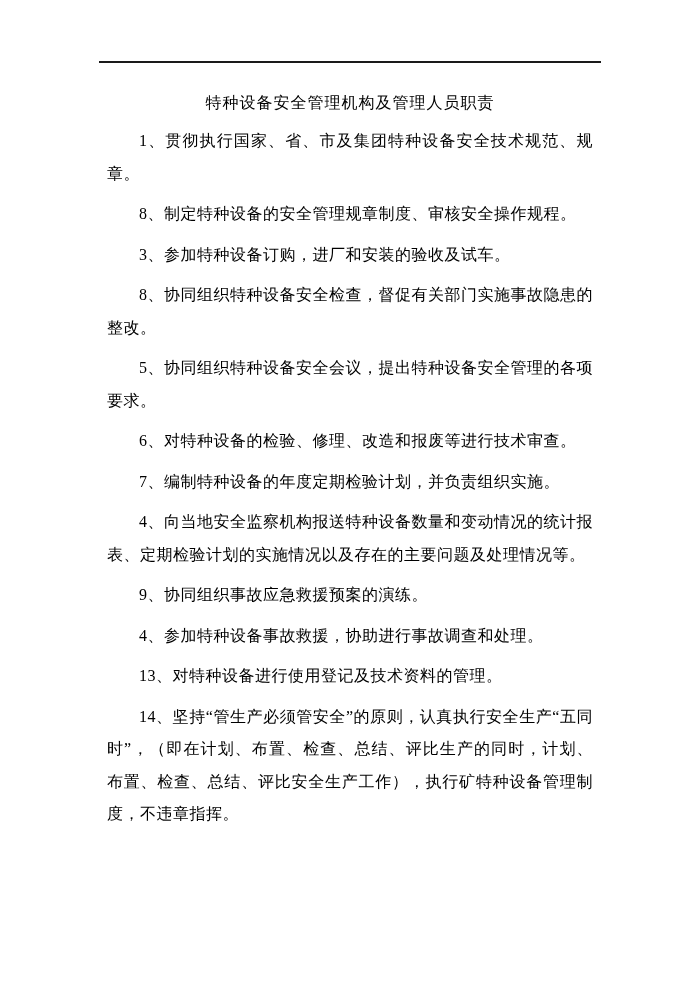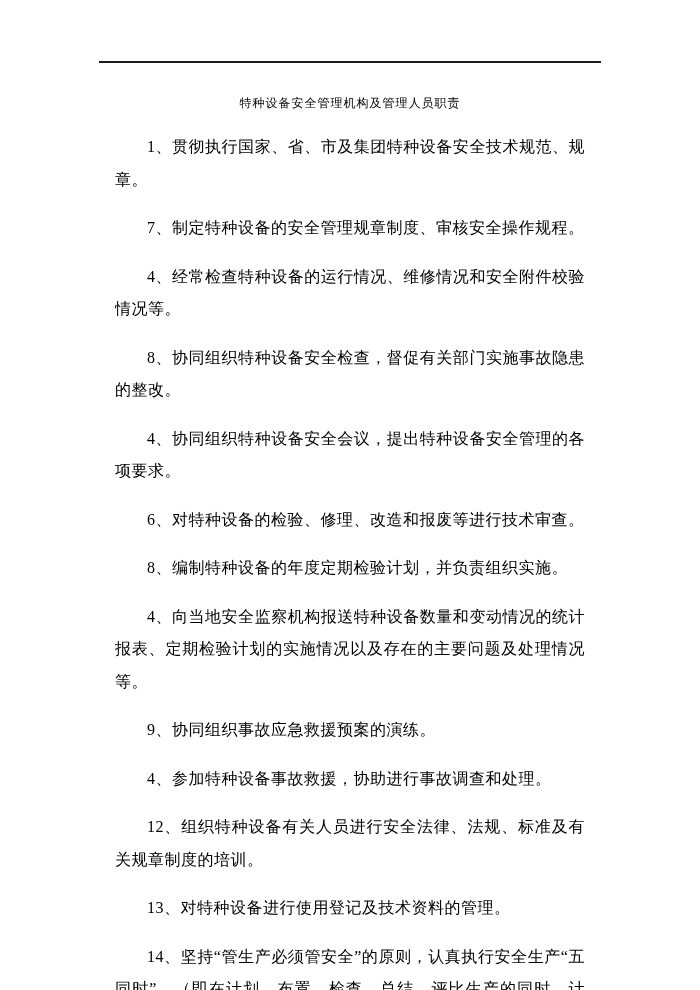--- a/index.html
+++ b/index.html
@@ -21,48 +21,47 @@
     padding: 0 99px;
   }
   .header-rule {
     margin-top: 61px;
     border-top: 2px solid #1a1a1a;
     height: 0;
   }
   .doc-title {
     margin: 28px 0 10px 0;
     text-align: center;
-    font-size: 12px;
+    font-size: 16px;
     font-weight: normal;
     letter-spacing: 1px;
     line-height: 24px;
   }
   .paragraphs p {
-    margin: 16px;
+    margin: 8px;
     font-size: 16px;
     letter-spacing: 0.5px;
     line-height: 32.5px;
     text-indent: 2em;
     text-align: justify;
   }
 </style>
 </head>
 <body>
 
 <div class="page">
   <div class="header-rule"></div>
   <h1 class="doc-title">特种设备安全管理机构及管理人员职责</h1>
   <div class="paragraphs">
     <p>1、贯彻执行国家、省、市及集团特种设备安全技术规范、规章。</p>
-    <p>7、制定特种设备的安全管理规章制度、审核安全操作规程。</p>
-    <p>4、经常检查特种设备的运行情况、维修情况和安全附件校验情况等。</p>
+    <p>8、制定特种设备的安全管理规章制度、审核安全操作规程。</p>
+    <p>3、参加特种设备订购，进厂和安装的验收及试车。</p>
     <p>8、协同组织特种设备安全检查，督促有关部门实施事故隐患的整改。</p>
-    <p>4、协同组织特种设备安全会议，提出特种设备安全管理的各项要求。</p>
+    <p>5、协同组织特种设备安全会议，提出特种设备安全管理的各项要求。</p>
     <p>6、对特种设备的检验、修理、改造和报废等进行技术审查。</p>
-    <p>8、编制特种设备的年度定期检验计划，并负责组织实施。</p>
+    <p>7、编制特种设备的年度定期检验计划，并负责组织实施。</p>
     <p>4、向当地安全监察机构报送特种设备数量和变动情况的统计报表、定期检验计划的实施情况以及存在的主要问题及处理情况等。</p>
     <p>9、协同组织事故应急救援预案的演练。</p>
     <p>4、参加特种设备事故救援，协助进行事故调查和处理。</p>
-    <p>12、组织特种设备有关人员进行安全法律、法规、标准及有关规章制度的培训。</p>
     <p>13、对特种设备进行使用登记及技术资料的管理。</p>
     <p>14、坚持“管生产必须管安全”的原则，认真执行安全生产“五同时”，（即在计划、布置、检查、总结、评比生产的同时，计划、布置、检查、总结、评比安全生产工作），执行矿特种设备管理制度，不违章指挥。</p>
   </div>
 </div>
 
 </body></html>

